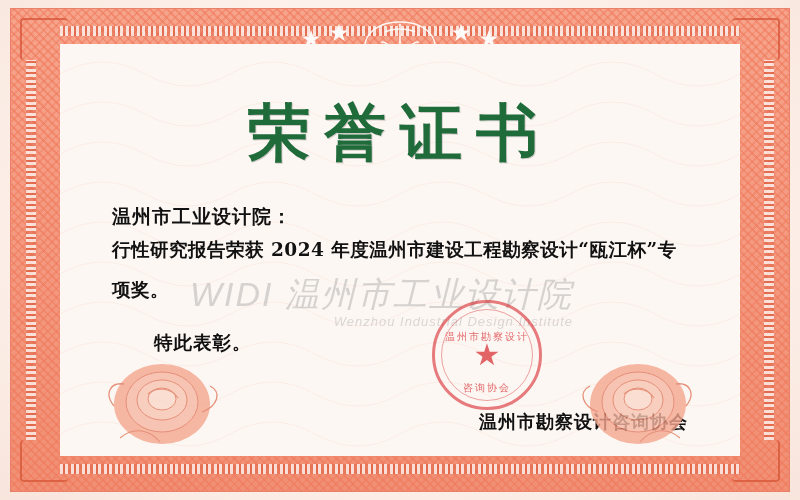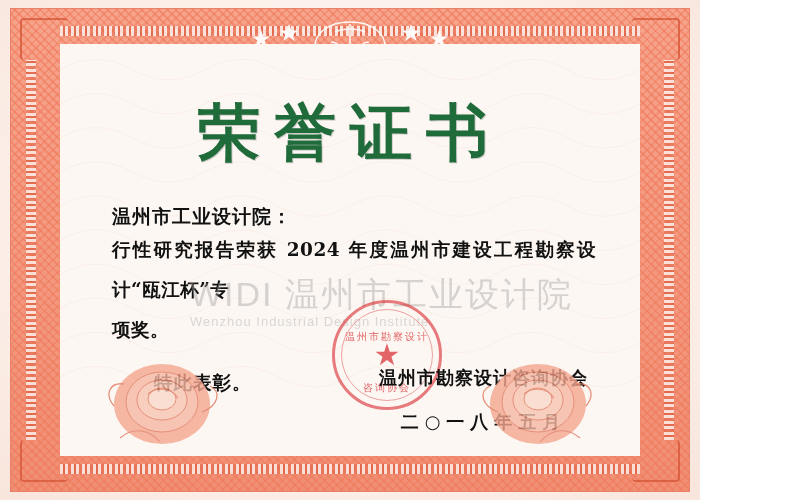--- a/index.html
+++ b/index.html
@@ -10,21 +10,21 @@
   body {
     width: 800px;
     height: 500px;
     overflow: hidden;
     font-family: "Liberation Serif", serif;
   }
 
   
   .certificate {
     position: relative;
-    width: 700px;
+    width: 800px;
     height: 500px;
     background: #a3a3a3;
     overflow: hidden;
   }
 
   
   .paper-texture {
     position: absolute;
     inset: 0;
     background:
@@ -259,27 +259,29 @@
   .watermark {
     position: absolute;
     left: 130px;
     top: 228px;
     font-size: 34px;
     color: rgba(160,160,160,0.42);
     font-family: "Liberation Sans", sans-serif;
     letter-spacing: 2px;
     white-space: nowrap;
     pointer-events: none;
+    font-style: italic;
   }
   .watermark .wm-sub {
     font-size: 13px;
     letter-spacing: 1px;
     color: rgba(160,160,160,0.38);
     display: block;
     margin-top: -4px;
+    text-align: right;
   }
 </style>
 </head>
 <body>
 
 <div class="certificate">
 
   <div class="paper-texture"></div>
 
   <div class="outer-band">
@@ -346,21 +348,20 @@
 
     <div class="seal">
       <div class="seal-inner"></div>
       <div class="seal-text-top">温州市勘察设计</div>
       <div class="seal-star">★</div>
       <div class="seal-text-bottom">咨询协会</div>
     </div>
 
     <div class="signature">
       <div class="sig-org">温州市勘察设计咨询协会</div>
-      <div class="sig-date">二○一八年五月</div>
     </div>
 
     <svg class="rose left" viewBox="0 0 150 110">
       <g opacity="0.8">
         <ellipse cx="72" cy="62" rx="48" ry="40" fill="#f4a68f"></ellipse>
         <ellipse cx="72" cy="60" rx="36" ry="30" fill="#f6b7a2" stroke="#e1775c" stroke-width="1"></ellipse>
         <ellipse cx="72" cy="58" rx="25" ry="20" fill="#f8c5b2" stroke="#e1775c" stroke-width="1"></ellipse>
         <ellipse cx="72" cy="57" rx="14" ry="11" fill="#fad8c9" stroke="#e1775c" stroke-width="1"></ellipse>
         <path d="M58 52 C66 44 82 46 88 56" fill="none" stroke="#e1775c" stroke-width="1.2"></path>
         <path d="M24 64 C14 52 20 40 34 42" fill="none" stroke="#e1775c" stroke-width="1.3"></path>

